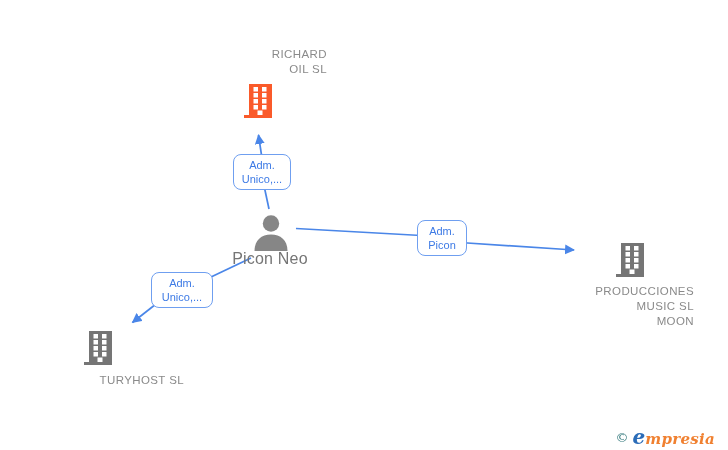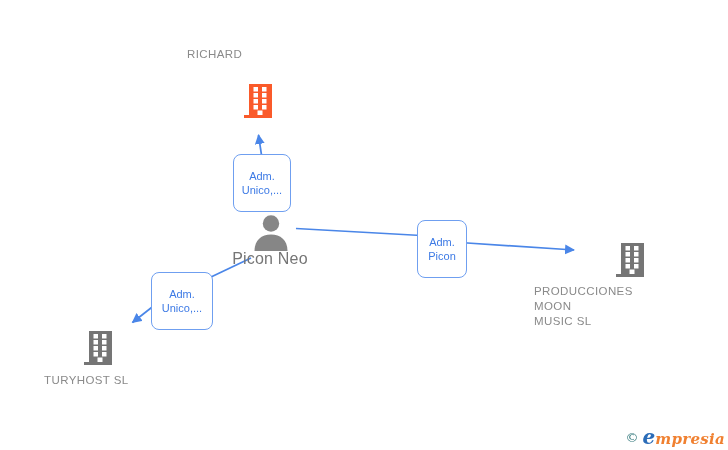--- a/index.html
+++ b/index.html
@@ -5,44 +5,44 @@
   html,body{margin:0;padding:0;background:#fff;}
   .canvas{
     position:relative;width:728px;height:450px;background:#ffffff;
     font-family:"Liberation Sans",sans-serif;overflow:hidden;
   }
   .edges-svg{position:absolute;left:0;top:0;width:728px;height:450px;}
   .edge-line{stroke:var(--edge_blue);stroke-width:1.7px;fill:none;}
   .arrow-fill{fill:var(--edge_blue);}
 
   .node-label{
-    position:absolute;text-align:left;color:var(--label_gray);
+    position:absolute;text-align:right;color:var(--label_gray);
     font-size:11.5px;line-height:15px;letter-spacing:.4px;font-weight:400;
   }
   .person-label{
     position:absolute;text-align:center;color:var(--person_label_gray);
     font-size:16px;line-height:15px;letter-spacing:.2px;
   }
   .icon-svg{position:absolute;display:block;}
   .icon-orange{color:var(--icon_orange);}
   .icon-gray{color:var(--icon_gray);}
   .icon-person{color:var(--person_gray);}
 
   .edge-box{
     position:absolute;background:#ffffff;box-sizing:border-box;
     border:1.5px solid var(--box_border);border-radius:8px;
     color:var(--box_text);font-size:11px;line-height:14px;
-    text-align:center;padding:14px 4px;cursor:pointer;
+    text-align:center;padding:3px 4px;cursor:pointer;
   }
   #box1{left:233px;top:154px;width:58px;}
   #box2{left:417px;top:220px;width:50px;}
   #box3{left:151px;top:272px;width:62px;}
 
   .logo{
-    position:absolute;right:3px;top:425px;white-space:nowrap;
+    position:absolute;right:13px;top:425px;white-space:nowrap;
     font-family:"DejaVu Serif",serif;font-style:italic;cursor:pointer;margin-left:21px;
   }
   .logo .c{
     font-family:"DejaVu Sans",sans-serif;font-style:normal;
     color:var(--brand_copyright_teal);font-size:13px;vertical-align:2px;margin-right:4px;
   }
   .logo .e{color:var(--brand_blue);font-size:20px;font-weight:bold;}
   .logo .rest{color:var(--brand_orange);font-size:15px;font-weight:bold;letter-spacing:.3px;}
 </style>
 </head>
@@ -59,20 +59,21 @@
     <line class="edge-line" x1="269" y1="209" x2="264.5" y2="188"></line>
     <line class="edge-line" x1="261.5" y1="155" x2="258.5" y2="135" marker-end="url(#arrowhead)"></line>
     <line class="edge-line" x1="296" y1="228.5" x2="430" y2="236"></line>
     <line class="edge-line" x1="460" y1="242.5" x2="574" y2="250" marker-end="url(#arrowhead)"></line>
     <line class="edge-line" x1="251" y1="258" x2="211" y2="277"></line>
     <line class="edge-line" x1="156" y1="304" x2="132.5" y2="322.5" marker-end="url(#arrowhead)"></line>
   </svg>
 
   <div class="node-label" style="left:187px;top:47px;width:140px;">
     <div>RICHARD</div>
+    <div>OIL SL</div>
   </div>
   <svg class="icon-svg icon-orange" style="left:244px;top:84px;" width="28" height="34" viewBox="0 0 28 34">
     <rect x="5" y="0" width="23" height="31" fill="currentColor"></rect>
     <rect x="0" y="31" width="28" height="3" fill="currentColor"></rect>
     <rect x="9.5" y="3" width="4.5" height="4.5" fill="#fff"></rect>
       <rect x="18" y="3" width="4.5" height="4.5" fill="#fff"></rect>
     <rect x="9.5" y="9" width="4.5" height="4.5" fill="#fff"></rect>
       <rect x="18" y="9" width="4.5" height="4.5" fill="#fff"></rect>
     <rect x="9.5" y="15" width="4.5" height="4.5" fill="#fff"></rect>
       <rect x="18" y="15" width="4.5" height="4.5" fill="#fff"></rect>
@@ -110,22 +111,22 @@
     <rect x="9.5" y="9" width="4.5" height="4.5" fill="#fff"></rect>
       <rect x="18" y="9" width="4.5" height="4.5" fill="#fff"></rect>
     <rect x="9.5" y="15" width="4.5" height="4.5" fill="#fff"></rect>
       <rect x="18" y="15" width="4.5" height="4.5" fill="#fff"></rect>
     <rect x="9.5" y="21" width="4.5" height="4.5" fill="#fff"></rect>
       <rect x="18" y="21" width="4.5" height="4.5" fill="#fff"></rect>
     <rect x="13.5" y="26.5" width="5" height="4.5" fill="#fff"></rect>
   </svg>
   <div class="node-label" style="left:534px;top:284px;width:160px;">
     <div>PRODUCCIONES</div>
+    <div>MUSIC SL</div>
     <div>MOON</div>
-    <div>MUSIC SL</div>
   </div>
 
   <svg class="icon-svg icon-gray" style="left:84px;top:331px;" width="28" height="34" viewBox="0 0 28 34">
     <rect x="5" y="0" width="23" height="31" fill="currentColor"></rect>
     <rect x="0" y="31" width="28" height="3" fill="currentColor"></rect>
     <rect x="9.5" y="3" width="4.5" height="4.5" fill="#fff"></rect>
       <rect x="18" y="3" width="4.5" height="4.5" fill="#fff"></rect>
     <rect x="9.5" y="9" width="4.5" height="4.5" fill="#fff"></rect>
       <rect x="18" y="9" width="4.5" height="4.5" fill="#fff"></rect>
     <rect x="9.5" y="15" width="4.5" height="4.5" fill="#fff"></rect>

